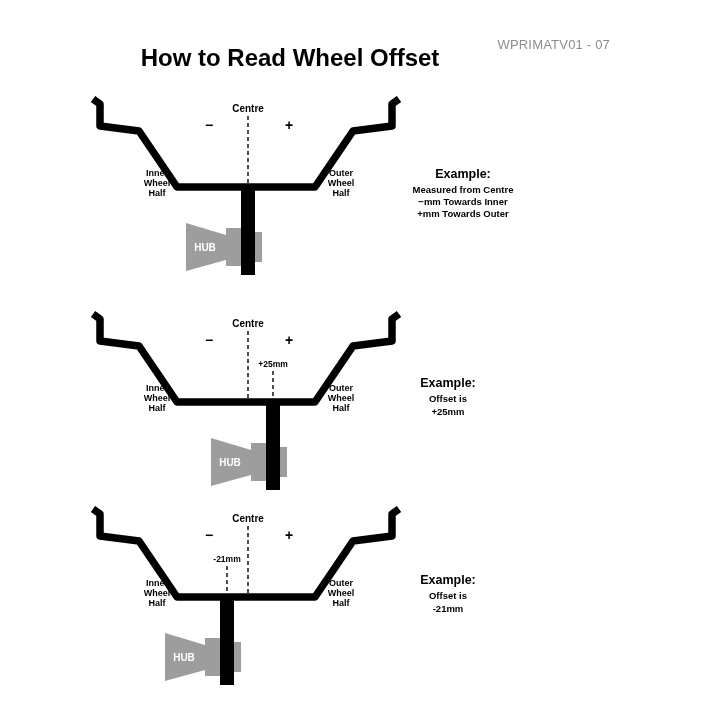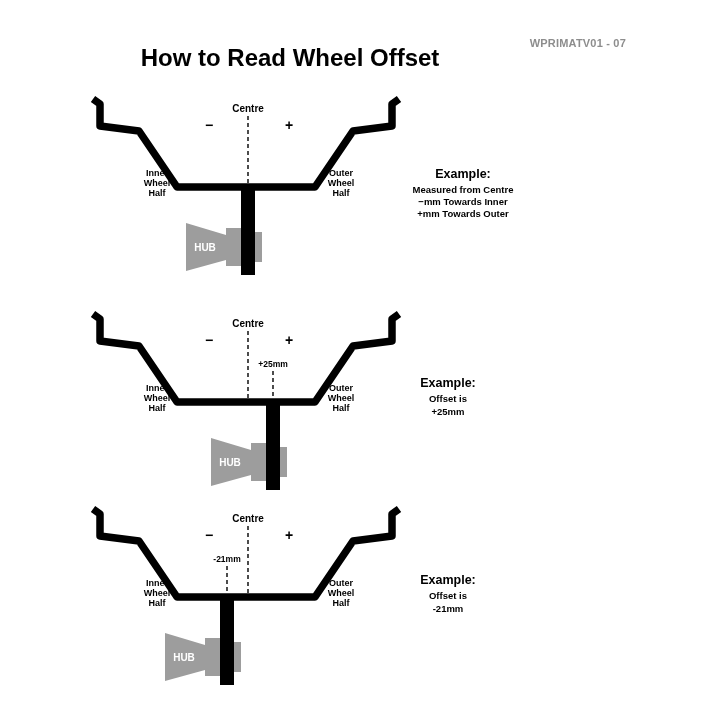--- a/index.html
+++ b/index.html
@@ -9,22 +9,22 @@
     font-family:"Liberation Sans", sans-serif;
     position:relative;
     overflow:hidden;
   }
   .page { position:absolute; inset:0; background:#fff; }
   .title {
     position:absolute; top:44px; left:0; width:580px;
     text-align:center; font-size:24px; font-weight:800; color:#000;
   }
   .code {
-    position:absolute; top:37px; right:94px;
-    font-size:11px; font-weight:700; color:#8d8d8d; letter-spacing:.2px;
+    position:absolute; top:37px; right:110px;
+    font-size:13px; font-weight:400; color:#8d8d8d; letter-spacing:.2px;
   }
   svg.diagram { position:absolute; left:0; }
   .d1 { top:90px; }
   .d2 { top:305px; }
   .d3 { top:500px; }
 
   .wheel { fill:none; stroke:#000; stroke-width:7.5; stroke-linejoin:round; }
   .dash  { stroke:#000; stroke-width:1.4; stroke-dasharray:4 3; fill:none; }
   .bar   { fill:#000; }
   .hub   { fill:#9d9d9d; }

